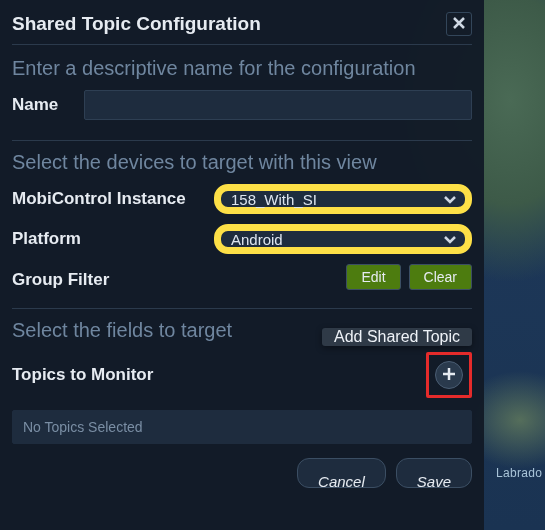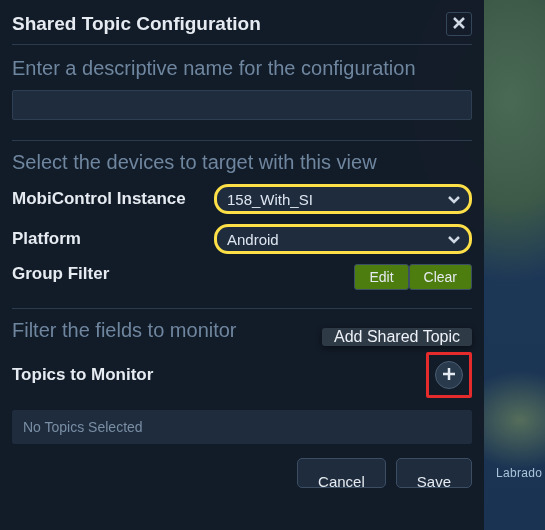--- a/index.html
+++ b/index.html
@@ -55,31 +55,31 @@
     font-size: 17px; font-weight: 600; color: #e6ebf1;
   }
   .txt-input {
     flex: 1; height: 30px;
     background: #1e2c3e; border: 1px solid #2e3f53; border-radius: 2px;
     color: #e6ebf1; font-size: 14px; padding: 0 8px;
   }
   .label-name { flex: 0 0 60px; }
   .select-wrap {
     flex: 1; position: relative; height: 30px;
-    background: #1e2c3e; border: 3px solid #fde047; border-radius: 14px;
+    background: #1e2c3e; border: 7px solid #fde047; border-radius: 14px;
     display: flex; align-items: center; padding: 0 28px 0 10px;
     color: #dde5ef; font-size: 15px; cursor: pointer;
   }
   .chev {
     position: absolute; right: 8px; top: 50%; transform: translateY(-50%);
     width: 14px; height: 14px;
   }
   .chev svg { width: 14px; height: 14px; stroke: #cfd8e3; stroke-width: 2.5; fill: none; }
   .gf-row {
-    display: flex; align-items: flex-start; margin-bottom: 8px;
+    display: flex; align-items: flex-end; gap: 8px; margin-bottom: 8px;
   }
   .gf-label { flex: 1; font-size: 17px; font-weight: 700; color: #e6ebf1; }
   .btn {
     height: 26px; padding: 0 14px;
     border: 1px solid #3b4e63; border-radius: 3px;
     background: #4d7c0f; color: #e6ebf1;
     font-size: 14px; cursor: pointer;
   }
   .status-box {
     height: 34px;
@@ -110,23 +110,23 @@
     font-size: 16px; padding: 0 12px;
     border-radius: 3px; white-space: nowrap;
     box-shadow: 0 2px 6px rgba(0,0,0,.4);
     pointer-events: none;
   }
   .footer-row {
     display: flex; justify-content: flex-end; gap: 10px; margin-top: 10px;
   }
   .btn-big {
     height: 30px; padding: 14px 20px;
-    border: 1px solid #3b4e63; border-radius: 5px;
+    border: 1px solid #3b4e63; border-radius: 12px;
     background: #1e2c3e; color: #e6ebf1;
-    font-size: 15px; cursor: pointer;
+    font-size: 15px; cursor: pointer; font-style: italic;
   }
 </style>
 </head>
 <body>
 
 <div class="map-bg"></div>
 <div class="map-label">Labrado</div>
 
 <div class="panel">
 
@@ -137,20 +137,21 @@
         <svg viewBox="0 0 12 12">
             <path d="M1 1 L11 11 M11 1 L1 11" fill="none"></path>
           </svg>
       </span>
     </button>
   </div>
   <hr class="rule">
 
   <div class="hint">Enter a descriptive name for the configuration</div>
   <div class="field-row">
+    <div class="label label-name">Name</div>
     <input type="text" class="txt-input" value="" style="">
   </div>
   <hr class="rule section-rule">
 
   <div class="hint">Select the devices to target with this view</div>
 
   <div class="field-row">
     <div class="label">MobiControl Instance</div>
     <div class="select-wrap">
       <span>158_With_SI</span>
@@ -174,21 +175,21 @@
     </div>
   </div>
 
   <div class="gf-row">
     <div class="gf-label">Group Filter</div>
     <button class="btn">Edit</button>
     <button class="btn">Clear</button>
   </div>
   <hr class="rule section-rule">
 
-  <div class="hint">Filter the fields to monitor</div>
+  <div class="hint">Select the fields to target</div>
 
   <div class="topics-row">
     <div class="topics-label">Topics to Monitor</div>
     <div class="tooltip">Add Shared Topic</div>
     <div class="add-wrap">
       <button class="add-btn">
         <span>
           <svg viewBox="0 0 14 14">
               <path d="M7 1 L7 13 M1 7 L13 7" fill="none"></path>
             </svg>

